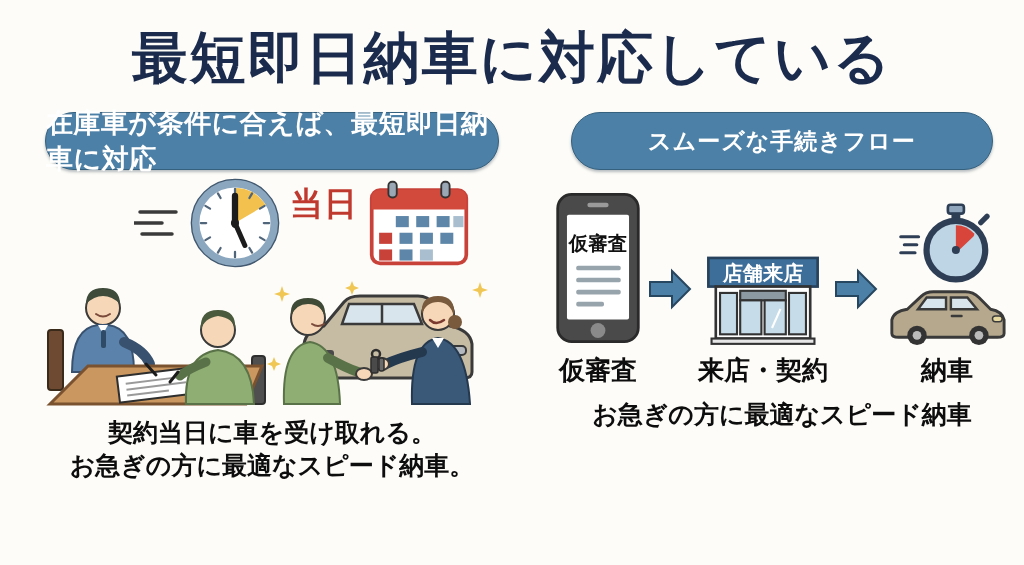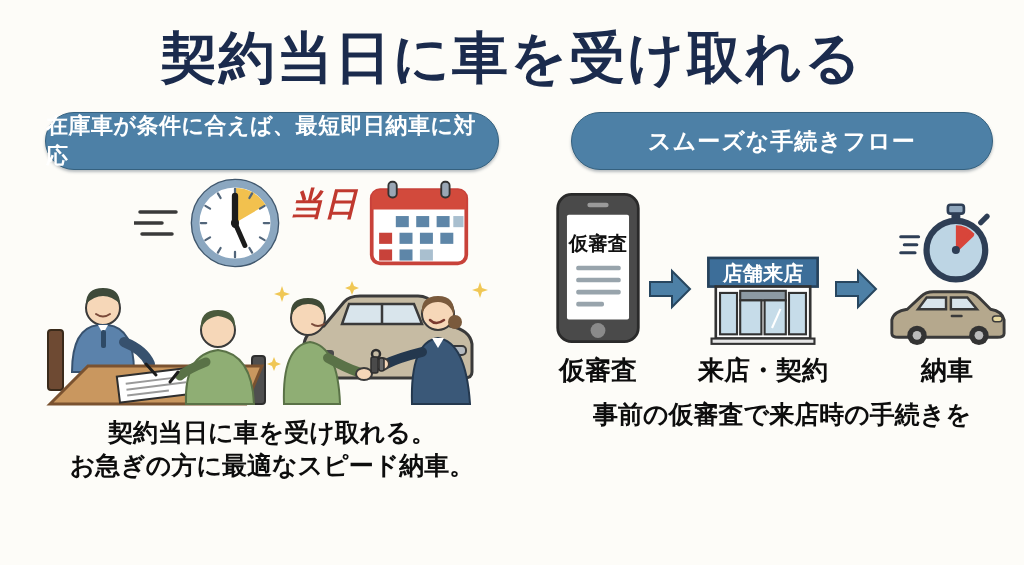--- a/index.html
+++ b/index.html
@@ -32,27 +32,27 @@
     width:100%;
     height:56px;
     background:#4D80A6;
     border:1px solid #35617F;
     border-radius:30px;
     box-shadow:0 2px 3px rgba(20,40,60,.30);
     display:flex;align-items:center;justify-content:center;
     color:#ffffff;
     font-weight:900;
   }
-  .pill.left-pill{font-size:22px;letter-spacing:.5px;}
+  .pill.left-pill{font-size:27px;letter-spacing:.5px;}
   .pill.right-pill{font-size:23px;letter-spacing:1px;width:92%;}
   
   .illus-left{width:100%;height:228px;position:relative;margin-top:8px;}
   .illus-top{
     display:flex;align-items:flex-start;justify-content:center;
-    gap:10px;height:92px;margin-left:60px;font-style:italic;
+    gap:10px;height:92px;margin-left:60px;
   }
   .speed-lines{margin-top:28px;}
   .badge{
     color:#C0392F;
     font-size:33px;font-weight:900;line-height:1.08;
     margin-top:8px;letter-spacing:1px;white-space:nowrap;
   }
   .scene{display:block;margin:2px auto 0 auto;}
   .desc{
     margin-top:10px;
@@ -75,21 +75,21 @@
   }
   .flow-arrow{margin-bottom:78px;}
   .stack{display:flex;flex-direction:column;align-items:center;gap:2px;}
   svg text{font-family:"Liberation Sans","DejaVu Sans",sans-serif;font-weight:900;}
 </style>
 </head>
 <body>
 
 <div class="slide">
 
-  <h1 class="page-title">契約当日に車を受け取れる</h1>
+  <h1 class="page-title">最短即日納車に対応している</h1>
 
   <div class="columns">
 
     <div class="col">
       <div class="pill left-pill">
         <span>在庫車が条件に合えば、最短即日納車に対応</span>
       </div>
 
       <div class="illus-left">
         <div class="illus-top">
@@ -298,18 +298,18 @@
               <circle cx="98" cy="52" r="4.5" fill="#BBBBBB"></circle>
               <rect x="112" y="32" width="10" height="6" rx="3" fill="#E8D9A0" stroke="#3a3a3a" stroke-width="1.5"></rect>
               <line x1="70" y1="32" x2="80" y2="32" stroke="#3a3a3a" stroke-width="2.5" stroke-linecap="round"></line>
             </svg>
           </div>
           <div class="step-label">納車</div>
         </div>
       </div>
 
       <div class="desc">
-        <div>事前の仮審査で来店時の手続きを</div>
+        <div>お急ぎの方に最適なスピード納車</div>
       </div>
     </div>
 
   </div>
 </div>
 
 </body></html>

